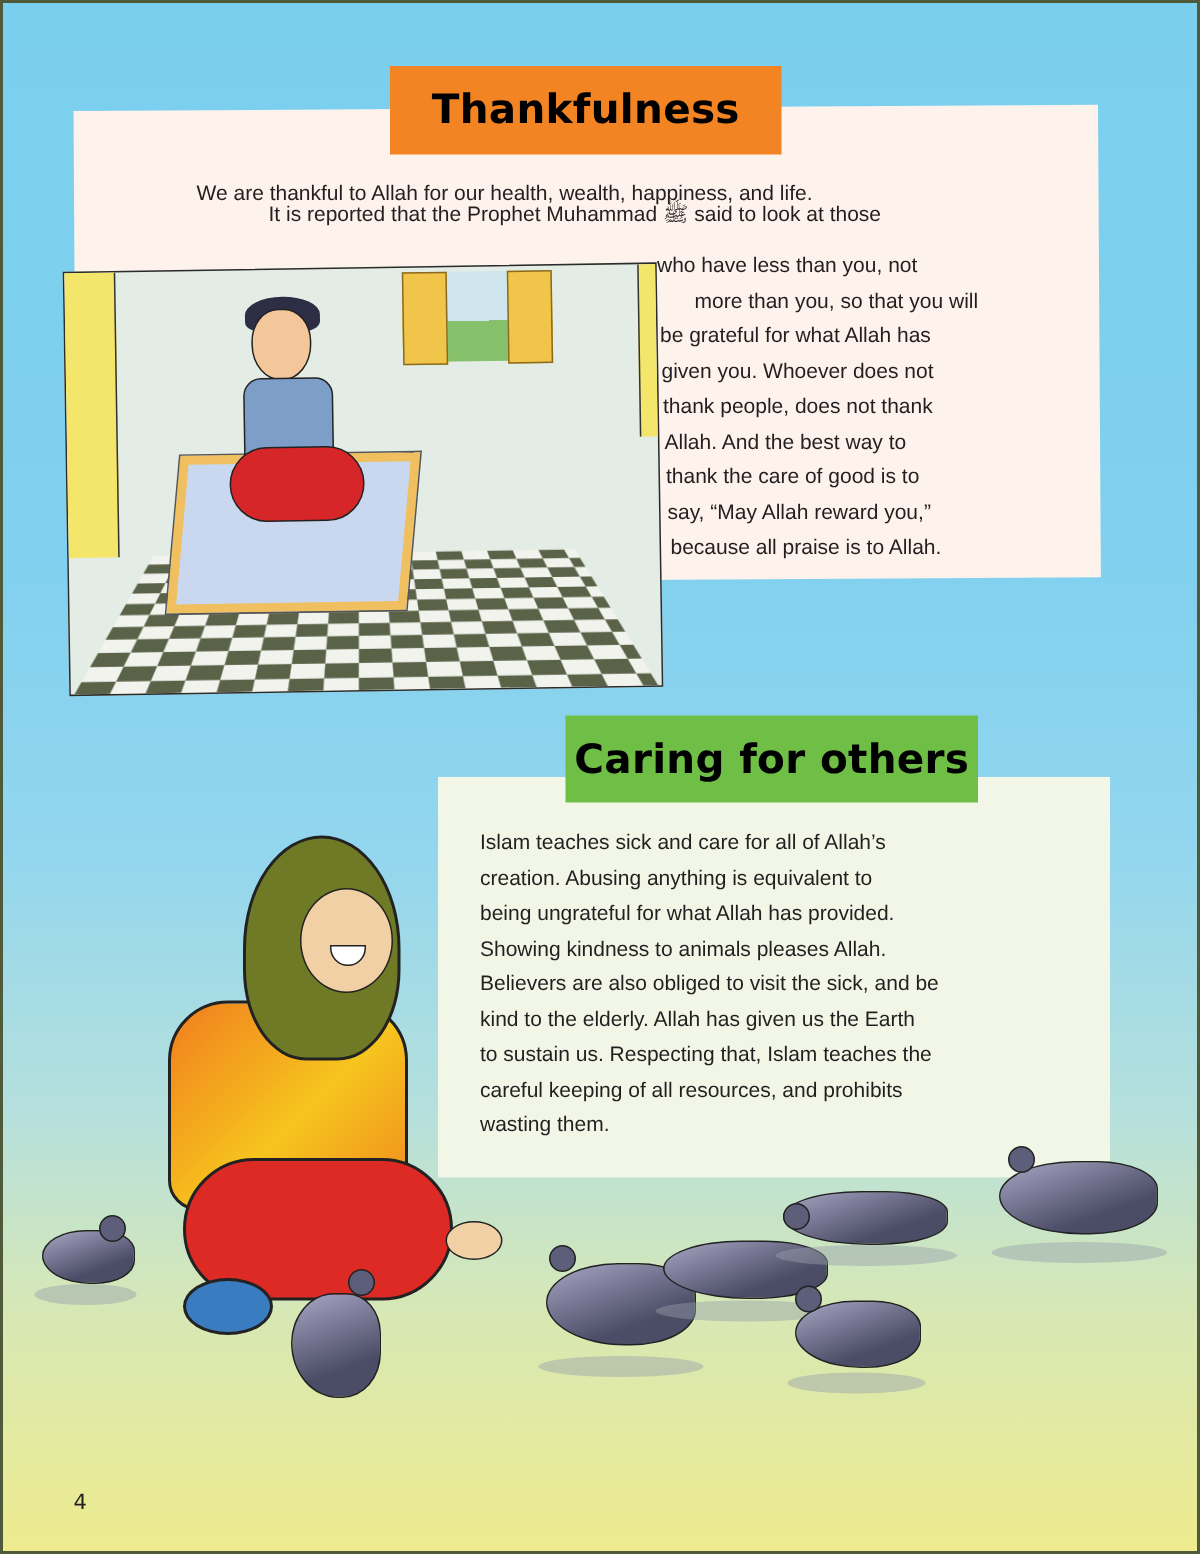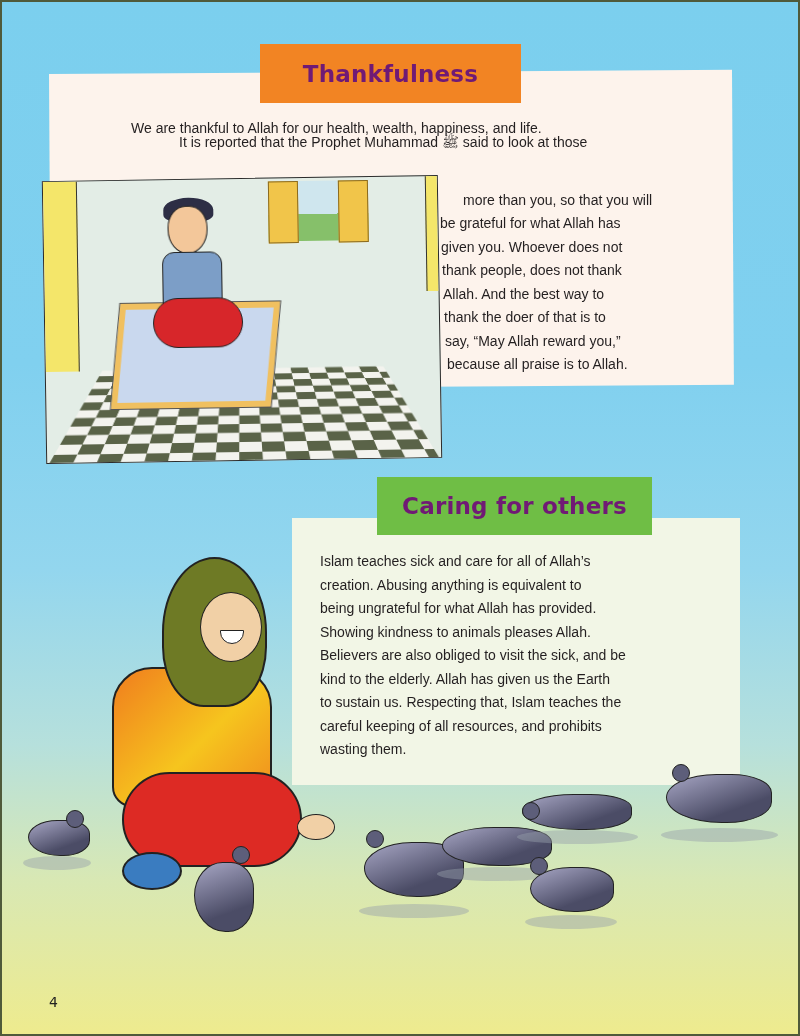--- a/index.html
+++ b/index.html
@@ -24,24 +24,24 @@
     background: #fdf3ec;
     transform: rotate(-0.35deg);
     transform-origin: left top;
   }
   .panel-2 {
     left: 290px; top: 516px; width: 448px; height: 267px;
     background: #f2f6e6;
   }
   .label {
     position: absolute;
-    color: #701a75;
+    color: #000000;
     font-family: "DejaVu Sans", sans-serif;
     font-weight: bold;
-    font-size: 23px;
+    font-size: 27px;
     letter-spacing: 0.2px;
     display: flex; align-items: center; justify-content: center;
   }
   .label-1 { left: 258px; top: 42px; width: 261px; height: 59px; background: #f28423; }
   .label-2 { left: 375px; top: 475px; width: 275px; height: 58px; background: #6fbe45; }
   .t1-line { position: absolute; white-space: nowrap; font-family: "Liberation Sans", sans-serif; font-size: 14px; color:#231f20; }
 
   
   .room {
     position: absolute; left: 42px; top: 176px; width: 396px; height: 283px;
@@ -123,26 +123,27 @@
     <div class="boy-hair"></div>
     <div class="boy-head"></div>
     <div class="boy-shirt"></div>
     <div class="boy-pants"></div>
   </div>
 
   <div class="label label-1">Thankfulness</div>
 
   <div class="t1-line" style="left:129px; top:118px;">We are thankful to Allah for our health, wealth, happiness, and life.</div>
   <div class="t1-line" style="left:129px; top:132px;margin-left:48px;">It is reported that the Prophet Muhammad ﷺ said to look at those</div>
+  <div class="t1-line" style="left:436px; top:166px;">who have less than you, not</div>
   <div class="t1-line" style="left:437px; top:190px;margin-left:24px;">more than you, so that you will</div>
   <div class="t1-line" style="left:438px; top:213px;">be grateful for what Allah has</div>
   <div class="t1-line" style="left:439px; top:237px;">given you. Whoever does not</div>
   <div class="t1-line" style="left:440px; top:260px;">thank people, does not thank</div>
   <div class="t1-line" style="left:441px; top:284px;">Allah. And the best way to</div>
-  <div class="t1-line" style="left:442px; top:307px;">thank the doer of that is to</div>
+  <div class="t1-line" style="left:442px; top:307px;">thank the care of good is to</div>
   <div class="t1-line" style="left:443px; top:331px;">say, “May Allah reward you,”</div>
   <div class="t1-line" style="left:445px; top:354px;">because all praise is to Allah.</div>
 
   <div class="panel panel-2"></div>
   <div class="label label-2">Caring for others</div>
 
   <div class="t1-line" style="left:318px; top:551px;">Islam teaches sick and care for all of Allah’s</div>
   <div class="t1-line" style="left:318px; top:575px;">creation. Abusing anything is equivalent to</div>
   <div class="t1-line" style="left:318px; top:598px;">being ungrateful for what Allah has provided.</div>
   <div class="t1-line" style="left:318px; top:622px;">Showing kindness to animals pleases Allah.</div>

